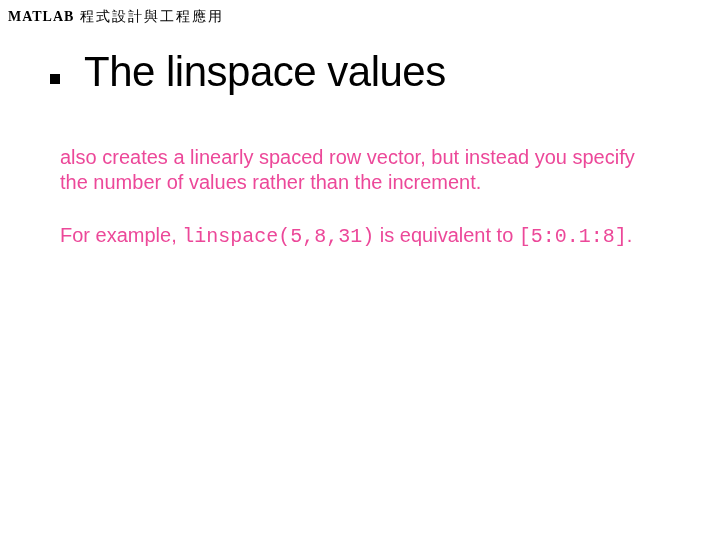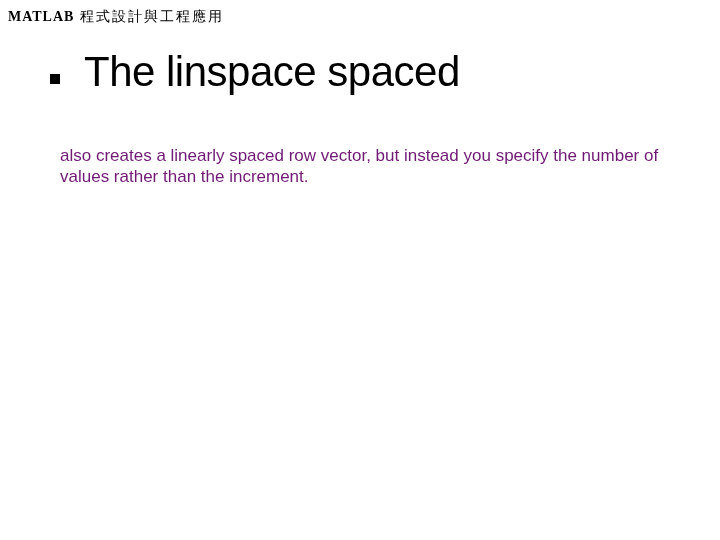--- a/index.html
+++ b/index.html
@@ -47,42 +47,45 @@
       font-size: 42px;
       font-family: Arial, sans-serif;
       color: #000;
       letter-spacing: -0.5px;
     }
     .content {
       position: absolute;
       top: 145px;
       left: 60px;
       right: 60px;
-      font-size: 17px;
+      font-size: 20px;
       line-height: 1.25;
-      color: #701a75;
+      color: #ec4899;
       font-family: Arial, sans-serif;
     }
     .content p {
       margin-bottom: 28px;
     }
     .code {
       font-family: "Courier New", monospace;
     }
   </style>
 </head>
 <body>
 
 <div class="header-label">
   <span class="matlab-text">MATLAB</span><span> 程式設計與工程應用</span>
 </div>
 
 <div class="title-row">
   <div class="bullet"></div>
-  <div class="title">The linspace spaced</div>
+  <div class="title">The linspace values</div>
 </div>
 
 <div class="content">
   <p>also creates a linearly spaced row vector, but instead you specify the number of values rather than the increment.</p>
 
 
+  <p>
+    <span>For example, </span><span class="code">linspace(5,8,31)</span><span> is equivalent to </span><span class="code">[5:0.1:8]</span><span>.</span>
+  </p>
 
 </div>
 
 </body></html>

